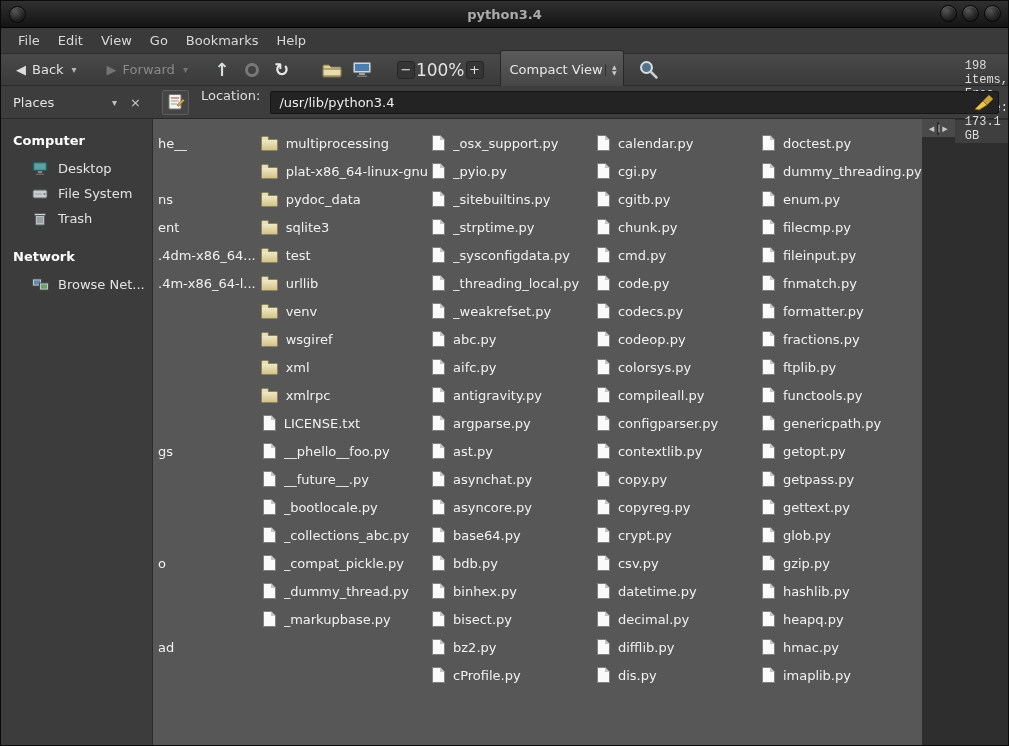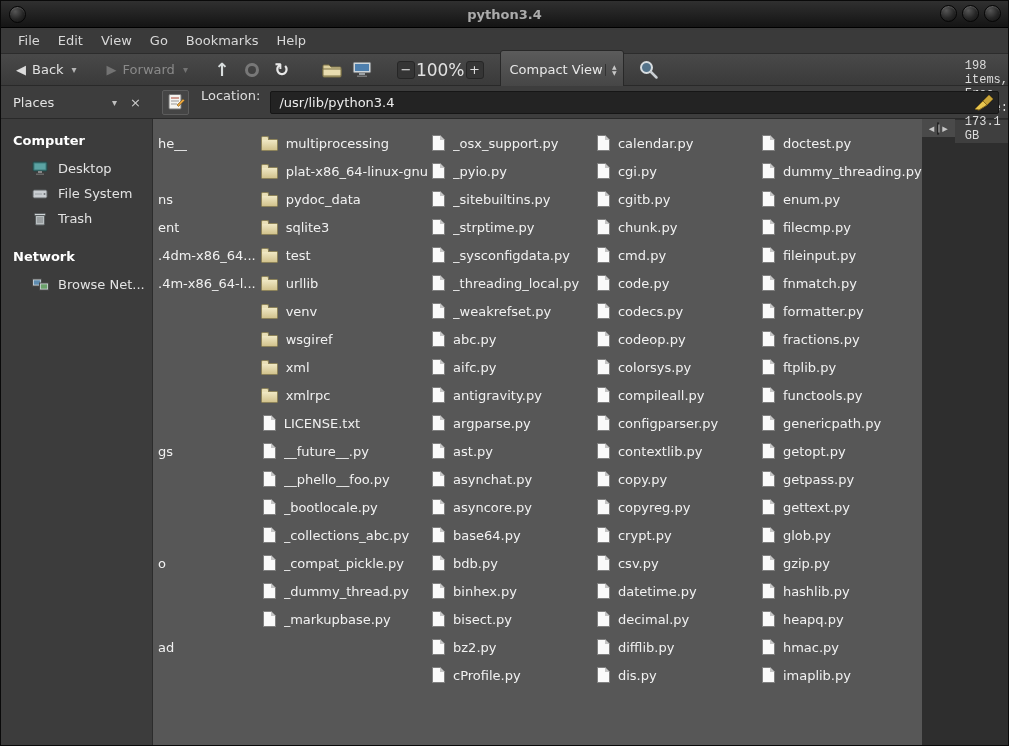--- a/index.html
+++ b/index.html
@@ -376,25 +376,25 @@
               <div class="frow">
                 <span class="dicon"></span>
                 <span class="flabel">xmlrpc</span>
               </div>
               <div class="frow">
                 <span class="ficon"></span>
                 <span class="flabel">LICENSE.txt</span>
               </div>
               <div class="frow">
                 <span class="ficon"></span>
+                <span class="flabel">__phello__foo.py</span>
+              </div>
+              <div class="frow">
+                <span class="ficon"></span>
                 <span class="flabel">__future__.py</span>
-              </div>
-              <div class="frow">
-                <span class="ficon"></span>
-                <span class="flabel">__phello__foo.py</span>
               </div>
               <div class="frow">
                 <span class="ficon"></span>
                 <span class="flabel">_bootlocale.py</span>
               </div>
               <div class="frow">
                 <span class="ficon"></span>
                 <span class="flabel">_collections_abc.py</span>
               </div>
               <div class="frow">

